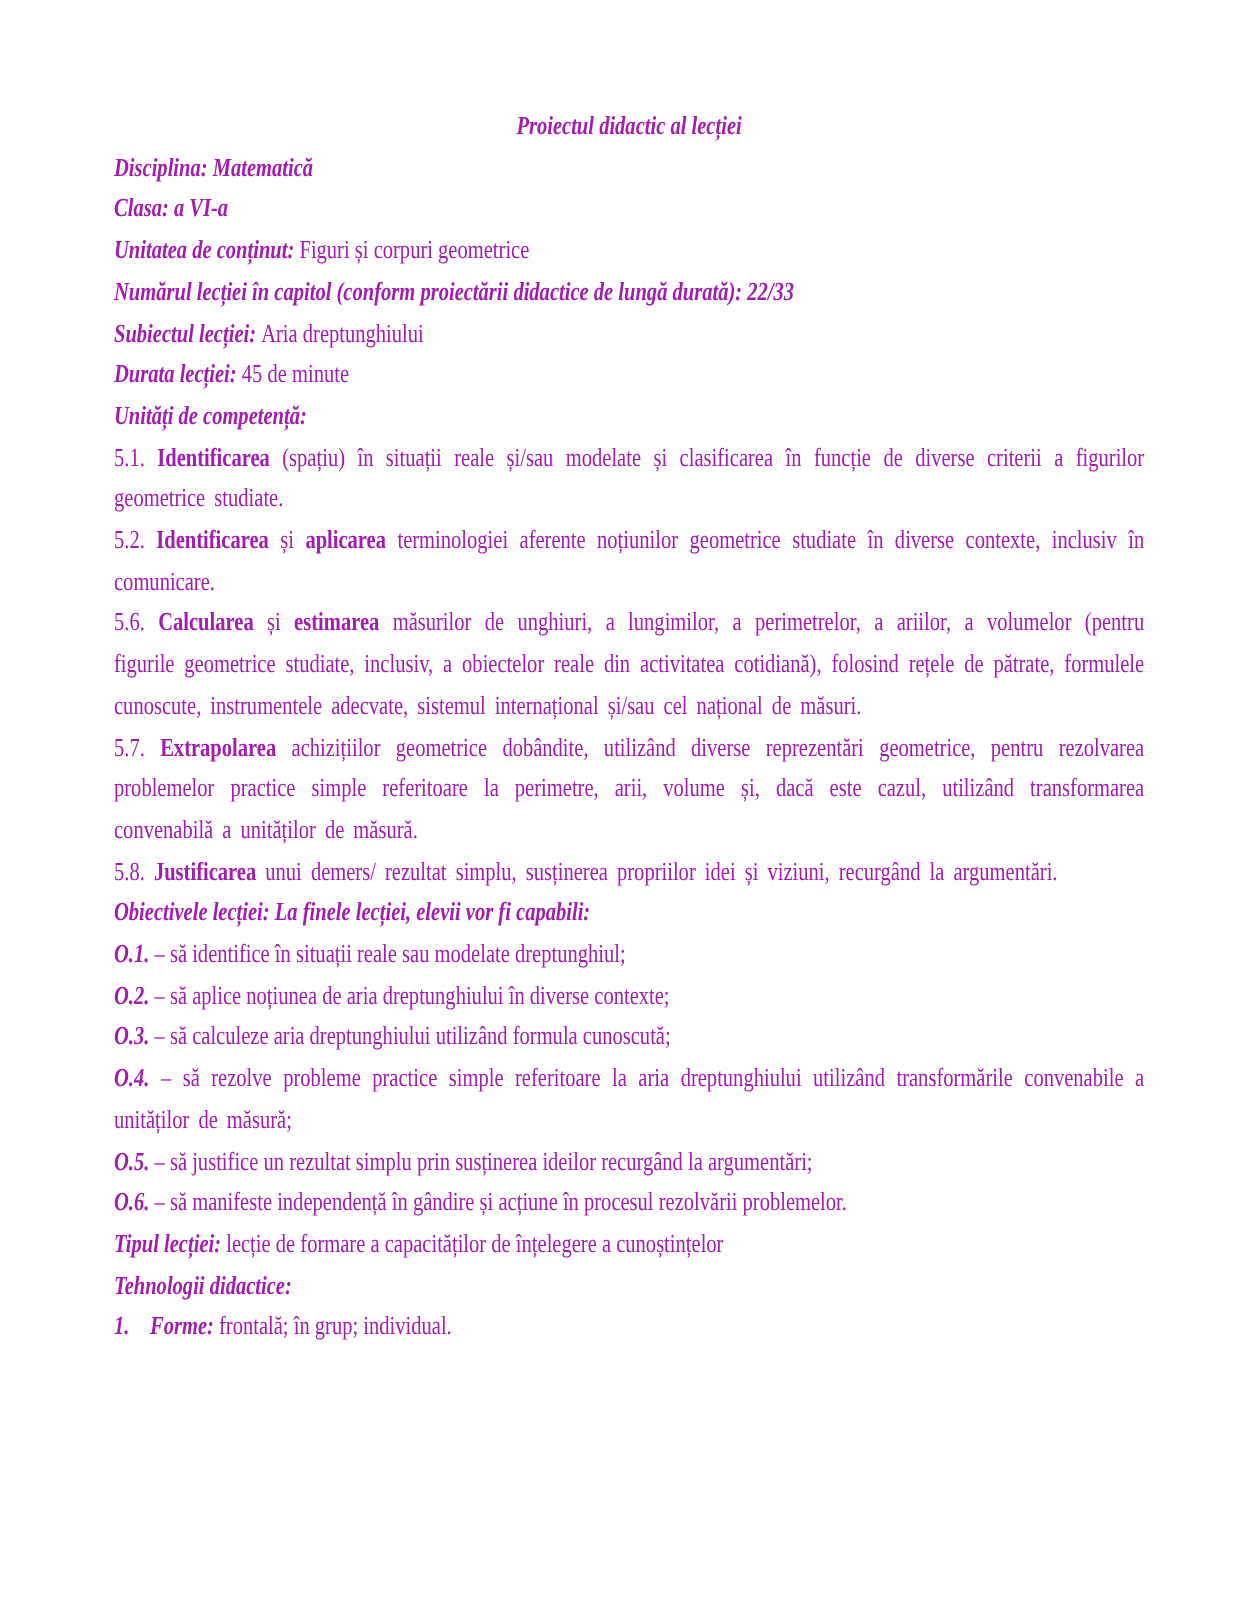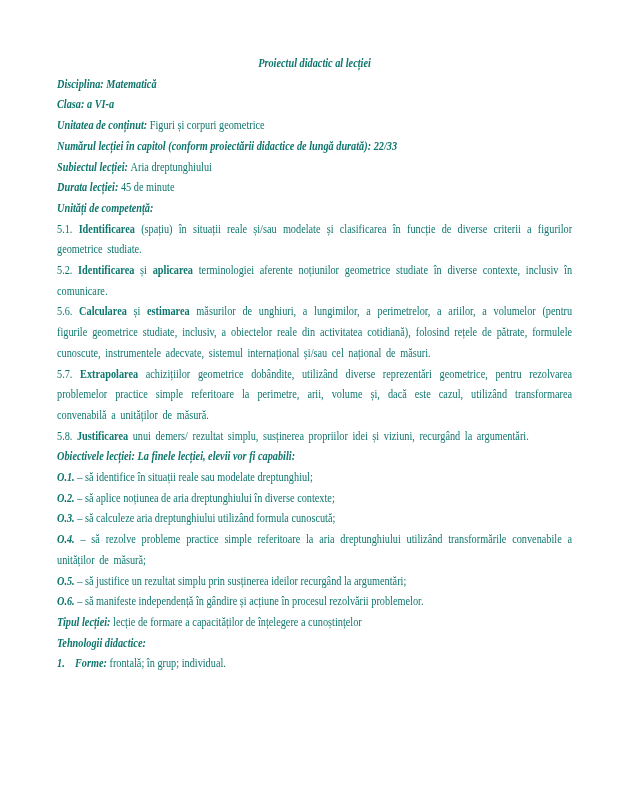--- a/index.html
+++ b/index.html
@@ -7,21 +7,21 @@
     padding: 0;
     background: #ffffff;
   }
   .page {
     position: relative;
     width: 618px;
     height: 800px;
     background: #ffffff;
     overflow: hidden;
     font-family: "Liberation Serif", serif;
-    color: #0f766e;
+    color: #a21caf;
   }
   
   .content {
     position: absolute;
     left: 57px;
     top: 53px;
     width: 652px;
     transform: scaleX(0.79);
     transform-origin: 0 0;
   }

